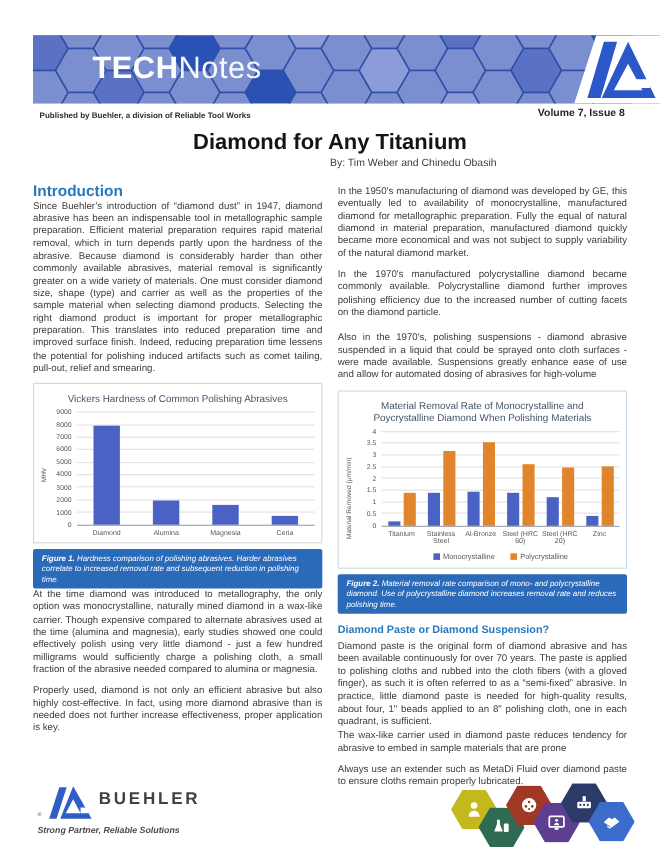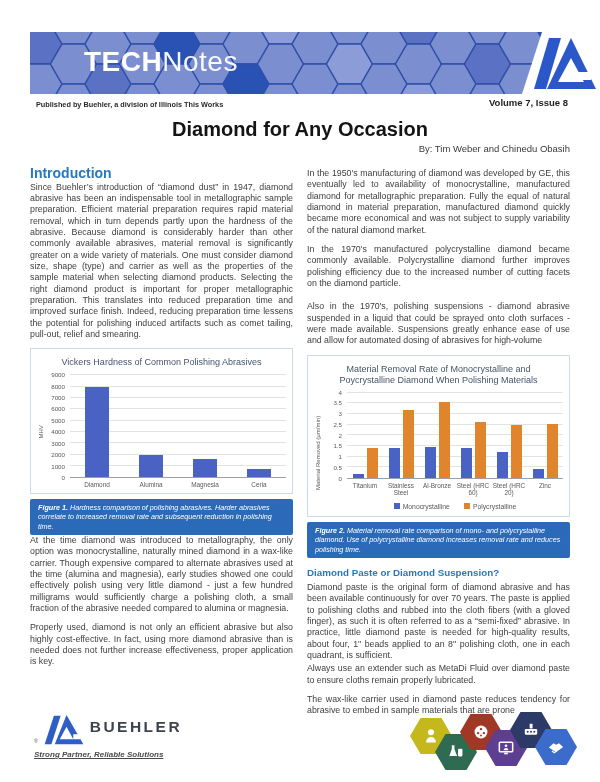--- a/index.html
+++ b/index.html
@@ -13,21 +13,21 @@
   .banner { position:absolute; top:32px; left:30px; right:0; height:62px; background:#7387ca; overflow:hidden; }
   .banner svg.hexfield { position:absolute; top:0; left:0; }
   .masthead { position:absolute; left:54px; top:50%; transform:translateY(-52%); color:#fff; font-size:28px; letter-spacing:.5px; white-space:nowrap; }
   .masthead .bold { font-weight:800; }
   .masthead .light { font-weight:300; opacity:.95;text-align:center; }
   .banner-logo { position:absolute; right:0; top:0; height:62px; width:150px; }
   
   .publisher { position:absolute; top:100px; left:36px; font-size:7.3px; font-weight:700; color:#2b2b2b; }
   .issue { position:absolute; top:97px; right:32px; font-size:9.5px; font-weight:700; color:#222; }
   .doc-title { position:absolute; top:118px; left:0; right:0; text-align:center; font-size:20px; font-weight:700; color:#141414; }
-  .byline { position:absolute; top:143px; left:300px; width:270px; text-align:right; font-size:9.5px; color:#3a3a3a; }
+  .byline { position:absolute; top:143px; left:300px; width:270px; text-align:left; font-size:9.5px; color:#3a3a3a; }
   
   .columns { position:absolute; top:168px; left:30px; right:30px; display:flex; gap:14px; }
   .col { width:263px; }
   .col-heading { color:#2878bd; font-weight:700; font-size:14px; line-height:11.5px; margin-bottom:2px; }
   .q-heading { color:#2878bd; font-weight:700; font-size:9.8px; line-height:12px; margin:9px 0 3px; }
   .para { font-size:8.8px; line-height:11.35px; text-align:justify; color:#3d3d3d; margin-bottom:8px; }
   .para.tight { margin-bottom:2px; }
   
   .figure-box { border:1px solid #ccd9e6; background:#fff; padding:7px 6px 4px; margin-top:2px; }
   .fig-caption { background:#2a6ab8; color:#fff; font-style:italic; font-size:7.2px; line-height:9.4px; padding:4px 8px; margin-top:5px; border-radius:2px; }
@@ -50,21 +50,21 @@
   .xlabels { display:flex; margin-left:24px; }
   .xlabel { flex:1; text-align:center; font-size:6.4px; color:#595959; line-height:7.5px; padding-top:3px; }
   .legend { display:flex; justify-content:center; gap:14px; margin:6px 0 2px 24px; }
   .legend-item { display:flex; align-items:center; gap:3px; font-size:6.8px; color:#595959; }
   .legend-swatch { width:6px; height:6px; display:inline-block; }
   
   .footer-logo { position:absolute; left:34px; top:712px; width:200px; }
   .footer-logo-row { display:flex; align-items:flex-end; gap:5px; }
   .brand-reg { font-size:5px; color:#555; align-self:flex-end; margin-bottom:4px; }
   .brand-name { font-size:15.5px; font-weight:800; letter-spacing:2.5px; color:#3d434b; margin-bottom:12px; }
-  .tagline { font-size:8px; font-style:italic; font-weight:700; color:#4a4a4a; margin-top:2px;text-decoration:underline; }
+  .tagline { font-size:8px; font-style:italic; font-weight:700; color:#4a4a4a; margin-top:2px; }
   .hex-cluster { position:absolute; right:18px; top:710px; width:172px; height:62px; }
   .hex { position:absolute; width:42px; height:36px; display:flex; align-items:center; justify-content:center;
          clip-path:polygon(25% 0%, 75% 0%, 100% 50%, 75% 100%, 25% 100%, 0% 50%); }
 </style>
 </head>
 <body>
 
 <div class="page">
 
   <div class="banner">
@@ -139,23 +139,23 @@
     </div>
     <svg class="banner-logo" viewBox="0 0 150 62">
       <polygon points="92,0 150,0 150,62 72,62" fill="#ffffff"></polygon>
       <polygon points="84,57 99,6 111,6 96,57" fill="#2b57c8"></polygon>
       <polygon points="121,6 146,57 97,57" fill="#2b57c8"></polygon>
       <polygon points="121,26 108,50 134,50" fill="#ffffff"></polygon>
       <polygon points="128,40 141,40 141,48 128,48" fill="#ffffff"></polygon>
     </svg>
   </div>
 
-  <div class="publisher">Published by Buehler, a division of Illinois This Works</div>
+  <div class="publisher">Published by Buehler, a division of Reliable Tool Works</div>
   <div class="issue">Volume 7, Issue 8</div>
-  <div class="doc-title">Diamond for Any Occasion</div>
+  <div class="doc-title">Diamond for Any Titanium</div>
   <div class="byline">By: Tim Weber and Chinedu Obasih</div>
 
   <div class="columns">
 
     <div class="col">
       <div class="col-heading">Introduction</div>
       <p class="para">Since Buehler’s introduction of “diamond dust” in 1947, diamond abrasive has been an indispensable tool in metallographic sample preparation. Efficient material preparation requires rapid material removal, which in turn depends partly upon the hardness of the abrasive. Because diamond is considerably harder than other commonly available abrasives, material removal is significantly greater on a wide variety of materials. One must consider diamond size, shape (type) and carrier as well as the properties of the sample material when selecting diamond products. Selecting the right diamond product is important for proper metallographic preparation. This translates into reduced preparation time and improved surface finish. Indeed, reducing preparation time lessens the potential for polishing induced artifacts such as comet tailing, pull-out, relief and smearing.</p>
 
       <div class="figure-box">
         <div class="chart" id="chart1">
@@ -301,22 +301,22 @@
               </div>
             </div>
           </div>
       </div>
       <div class="fig-caption">
         <b>Figure 2.</b><span> Material removal rate comparison of mono- and polycrystalline diamond. Use of polycrystalline diamond increases removal rate and reduces polishing time.</span>
       </div>
 
       <div class="q-heading">Diamond Paste or Diamond Suspension?</div>
       <p class="para tight">Diamond paste is the original form of diamond abrasive and has been available continuously for over 70 years. The paste is applied to polishing cloths and rubbed into the cloth fibers (with a gloved finger), as such it is often referred to as a “semi-fixed” abrasive. In practice, little diamond paste is needed for high-quality results, about four, 1" beads applied to an 8" polishing cloth, one in each quadrant, is sufficient.</p>
+      <p class="para">The wax-like carrier used in diamond paste reduces tendency for abrasive to embed in sample materials that are prone</p>
       <p class="para">Always use an extender such as MetaDi Fluid over diamond paste to ensure cloths remain properly lubricated.</p>
-      <p class="para">The wax-like carrier used in diamond paste reduces tendency for abrasive to embed in sample materials that are prone</p>
     </div>
   </div>
 
   <div class="footer-logo">
     <div class="footer-logo-row">
       <span class="brand-reg">®</span>
       <svg width="42" height="36" viewBox="0 0 50 42">
         <polygon points="2,38 13,4 21,4 10,38" fill="#2f5ec4"></polygon>
         <polygon points="28,3 48,38 14,38" fill="#2f5ec4"></polygon>
         <polygon points="28,17 20,32 36,32" fill="#ffffff"></polygon>

